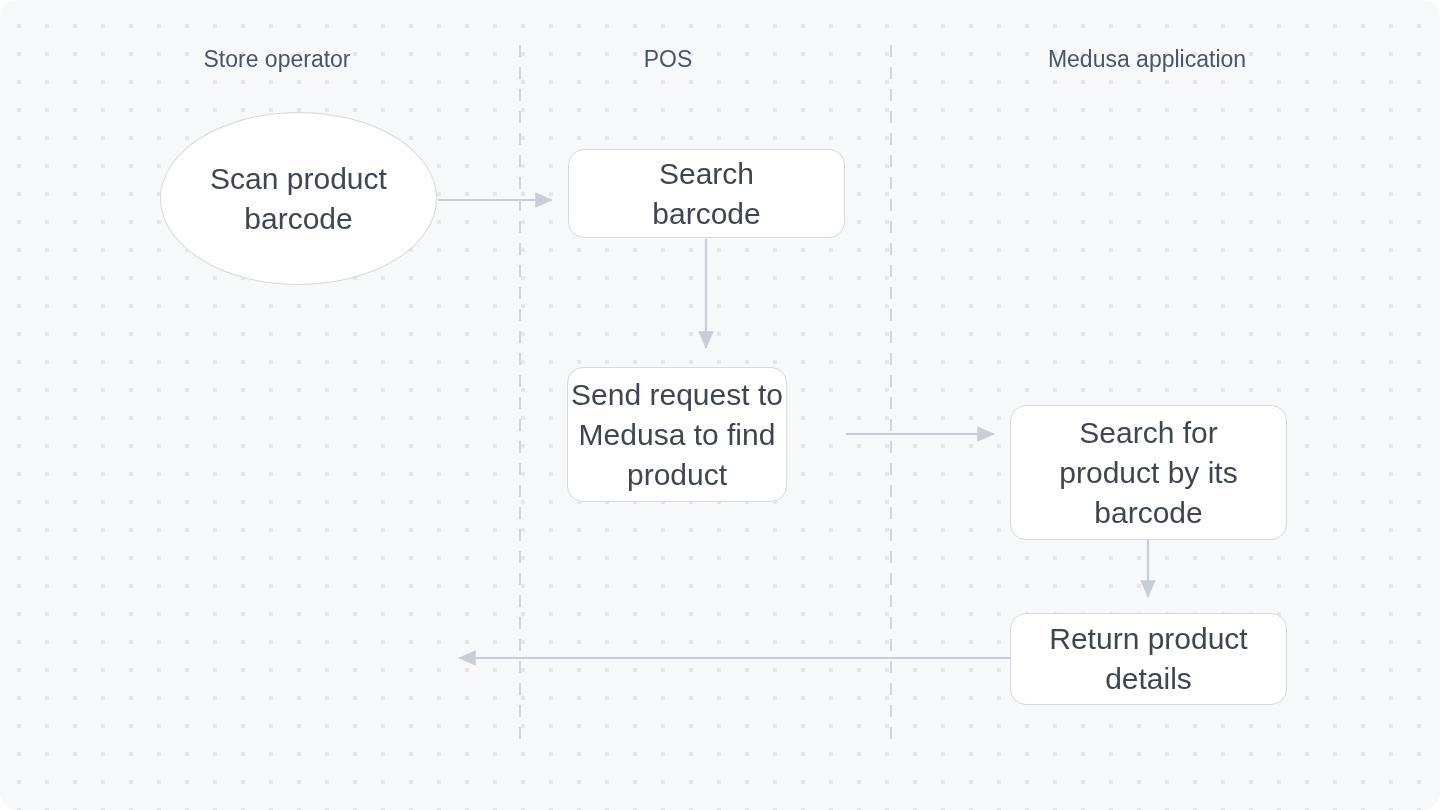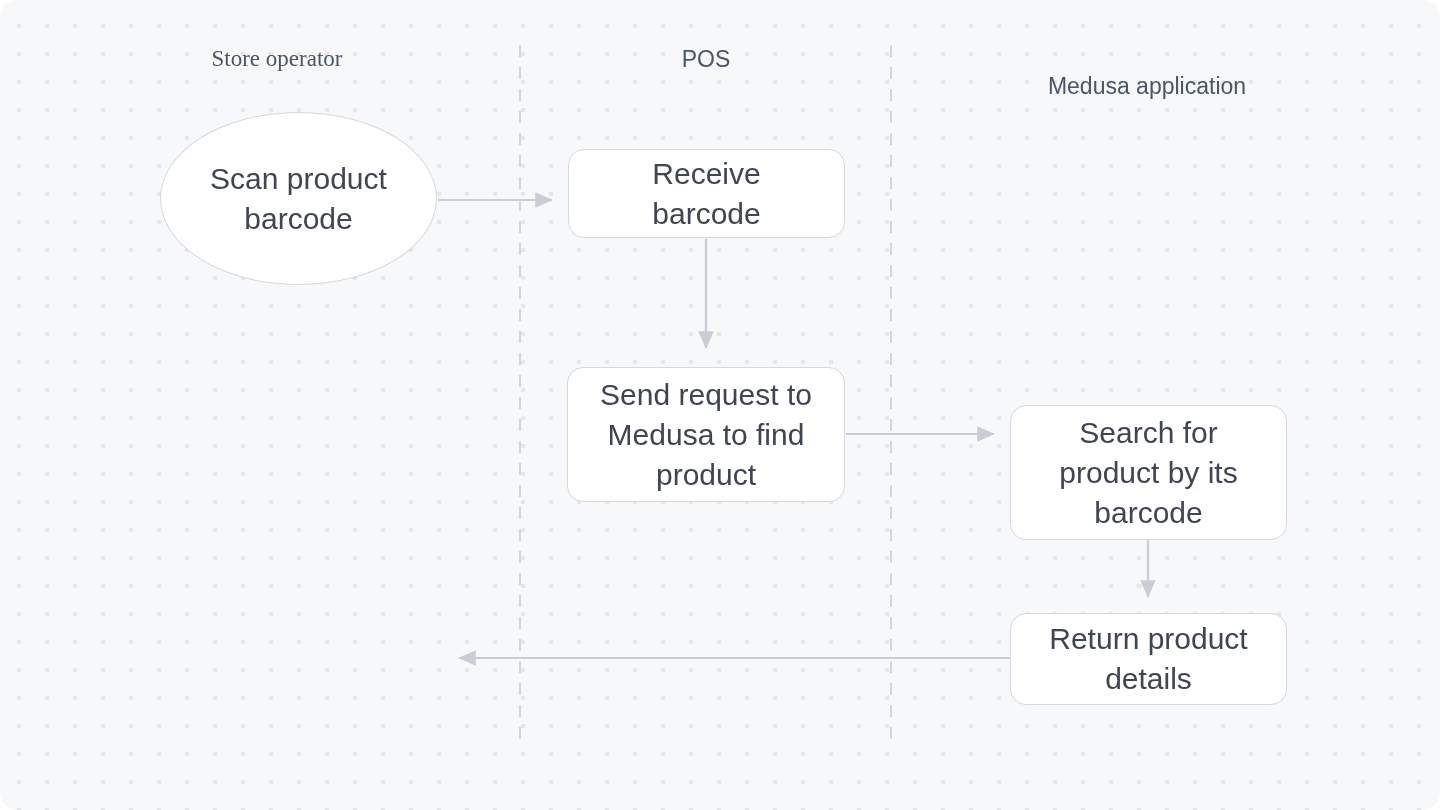--- a/index.html
+++ b/index.html
@@ -37,23 +37,23 @@
 
   .lane-header {
     position: absolute;
     top: 46px;
     transform: translateX(-50%);
     font-size: 23px;
     font-weight: 500;
     color: var(--header-text);
     white-space: nowrap;
   }
-  .lane-header.store  { left: 277px; font-family: Liberation Serif, serif; }
-  .lane-header.pos    { left: 706px; text-align: center; }
-  .lane-header.medusa { left: 1147px; margin-top: 27px; }
+  .lane-header.store  { left: 277px; }
+  .lane-header.pos    { left: 668px; text-align: center; }
+  .lane-header.medusa { left: 1147px; }
 
   svg.edges {
     position: absolute;
     inset: 0;
     width: 1440px;
     height: 810px;
     pointer-events: none;
   }
 
   .node {
@@ -67,21 +67,21 @@
     font-size: 30px;
     line-height: 40px;
     text-align: center;
   }
   .node .label { white-space: pre-line; }
   .node.rect { border-radius: 16px; }
   .node.ellipse { border-radius: 50%; }
 
   .node.scan    { left: 160px;  top: 112px; width: 277px; height: 173px; }
   .node.receive { left: 568px;  top: 149px; width: 277px; height: 89px;  }
-  .node.send    { left: 567px;  top: 367px; width: 278px; height: 135px; }
+  .node.send    { left: 567px;  top: 367px; width: 220px; height: 135px; }
   .node.search  { left: 1010px; top: 364px; width: 277px; height: 135px; margin-top: 41px; }
   .node.return  { left: 1010px; top: 613px; width: 277px; height: 92px;  }
   .node.add     { left: 160px;  top: 570px; width: 278px; height: 172px; }
 </style>
 </head>
 <body>
 
 <div class="viewport">
   <div class="canvas">
 
@@ -105,21 +105,21 @@
       <line x1="1148" y1="500" x2="1148" y2="597" stroke="#c9cdd5" stroke-width="2.2" marker-end="url(#arrowhead)"></line>
       <line x1="1010" y1="658" x2="459" y2="658" stroke="#c9cdd5" stroke-width="2.2" marker-end="url(#arrowhead)"></line>
     </svg>
 
     <div class="node ellipse scan">
       <span class="label">Scan product
 barcode</span>
     </div>
 
     <div class="node rect receive">
-      <span class="label">Receive
+      <span class="label">Search
 barcode</span>
     </div>
 
     <div class="node rect send">
       <span class="label">Send request to
 Medusa to find
 product</span>
     </div>
 
     <div class="node rect search">

